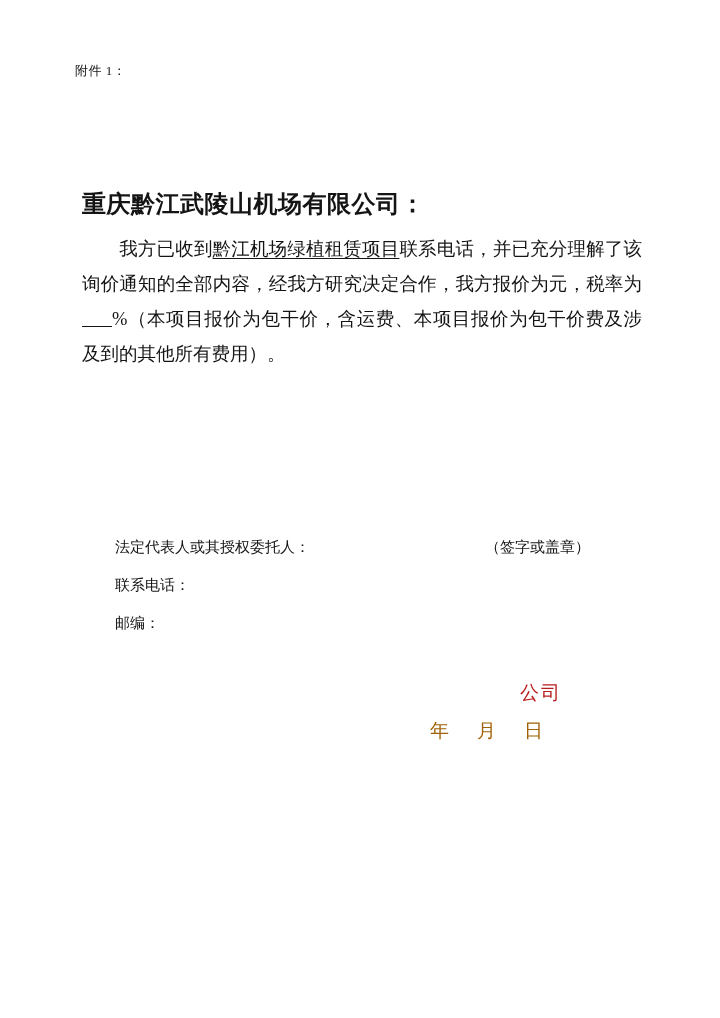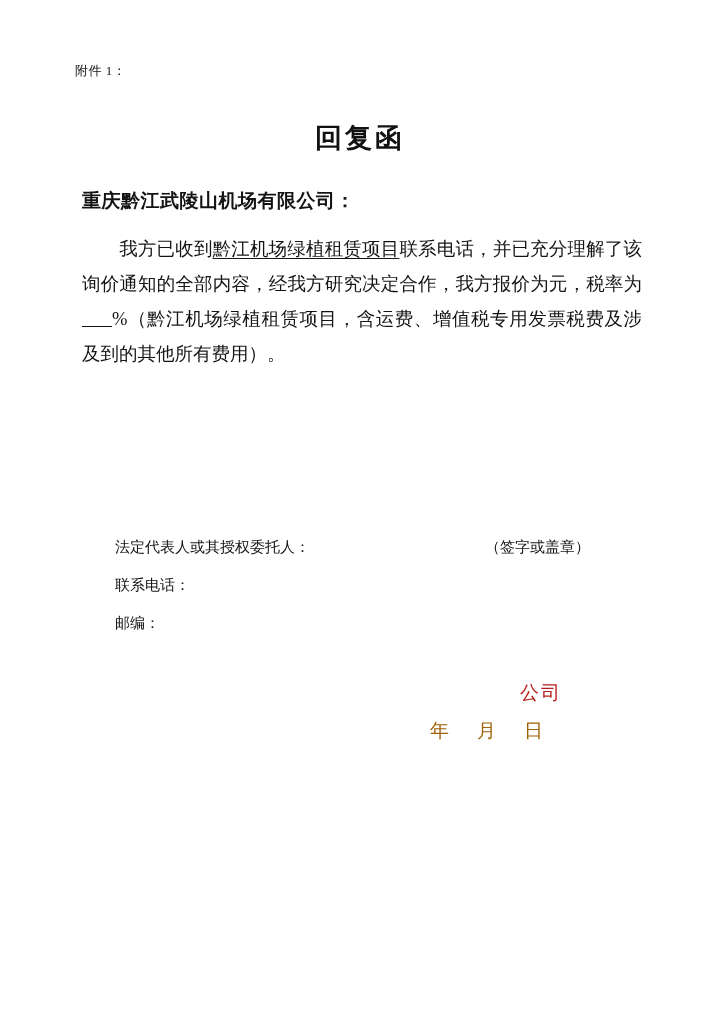--- a/index.html
+++ b/index.html
@@ -37,21 +37,21 @@
     text-align: center;
     font-size: 27px;
     font-weight: bold;
     letter-spacing: 3px;
     color: #111111;
   }
   .recipient {
     position: absolute;
     left: 82px;
     top: 188px;
-    font-size: 19px;
+    font-size: 24px;
     font-weight: bold;
     letter-spacing: 0.5px;
     color: #141414;
   }
   .body-block {
     position: absolute;
     left: 82px;
     top: 232px;
     width: 560px;
     font-size: 18.5px;
@@ -121,27 +121,26 @@
     margin-right: 0;
   }
 </style>
 </head>
 <body>
 
 <div class="page">
 
   <div class="attachment-label">附件 1：</div>
 
-  <div class="doc-title">回复函</div>
 
   <div class="recipient">重庆黔江武陵山机场有限公司：</div>
 
   <div class="body-block">
     <p>
-      <span class="indent2"></span><span>我方已收到</span><span class="underline-text">黔江机场绿植租赁项目</span><span>联系电话，并已充分理解了</span><span>该询价通知的全部内容，经我方研究决定合作，我方报价为</span><span>元，税率为</span><span class="blank-underline"></span><span>%</span><span>（黔江机场绿植租赁项目，含运费、增值税专用发票税</span><span>费及涉及到的其他所有费用）。</span>
+      <span class="indent2"></span><span>我方已收到</span><span class="underline-text">黔江机场绿植租赁项目</span><span>联系电话，并已充分理解了</span><span>该询价通知的全部内容，经我方研究决定合作，我方报价为</span><span>元，税率为</span><span class="blank-underline"></span><span>%</span><span>（本项目报价为包干价，含运费、本项目报价为包干价</span><span>费及涉及到的其他所有费用）。</span>
     </p>
   </div>
 
   <div class="sig-block">
     <div class="sig-row">
       <span>法定代表人或其授权委托人：</span>
       <span class="sig-note">（签字或盖章）</span>
     </div>
     <div class="sig-row">
       <span>联系电话：</span>

